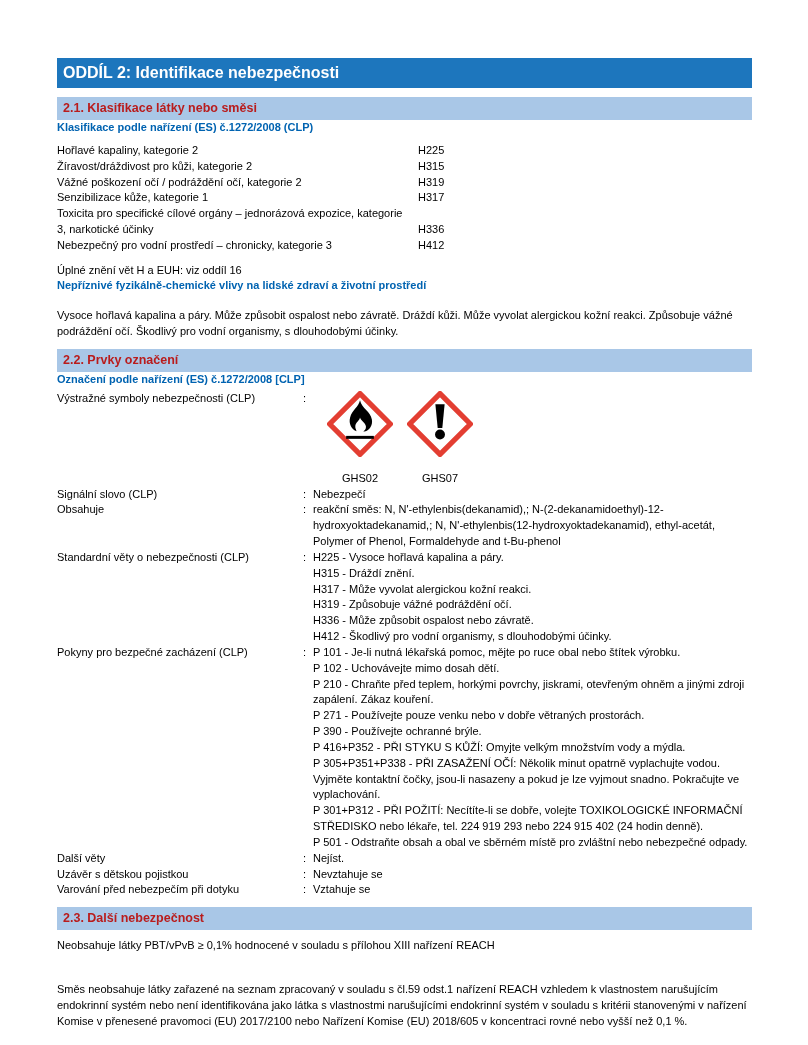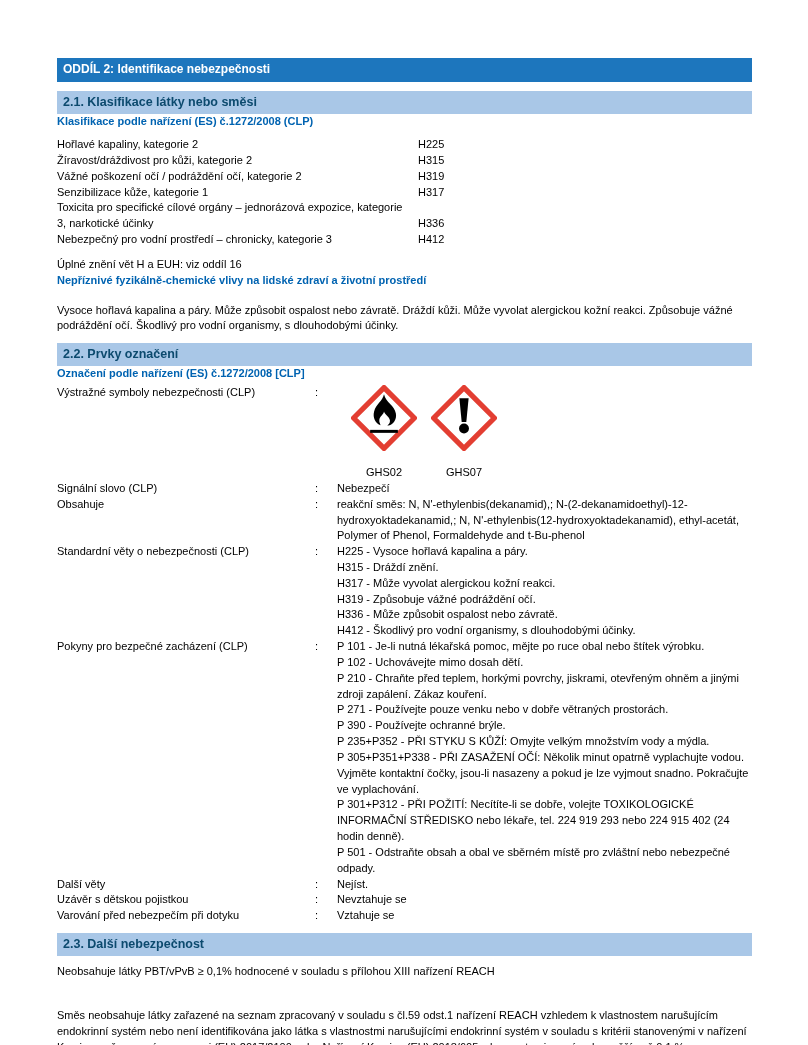--- a/index.html
+++ b/index.html
@@ -5,39 +5,39 @@
   html,body { margin:0; padding:0; background:#fff; }
   .page {
     width:808px; height:1045px; position:relative; overflow:hidden;
     background:#fff; color:#000;
     font-family:"Liberation Sans", sans-serif;
     font-size:11px; line-height:1.44;
   }
   .content { position:absolute; top:58px; left:57px; width:695px; }
 
   .bar-main {
-    background:#1d76bd; color:#ffffff; font-weight:bold; font-size:12px;
+    background:#1d76bd; color:#ffffff; font-weight:bold; font-size:16px;
     padding:3px 6px 4px 6px;
   }
   .bar-sub {
-    background:#a9c7e7; color:#0c4a6e; font-weight:bold; font-size:12.5px;
+    background:#a9c7e7; color:#b91c1c; font-weight:bold; font-size:12.5px;
     padding:2px 6px 3px 6px; margin-top:9px;
   }
   .heading {
     color:#0063b1; font-weight:bold; 
   }
   .cls-table { margin-top:7px; }
   .cls-row { display:flex;align-items:flex-end; }
   .cls-name { flex:0 0 355px; padding-right:6px; }
   .cls-code { flex:1; }
   .note { margin-top:9px; }
   .para { margin-top:14px; }
 
   .kv-rows { margin-top:3px; }
-  .kv-row { display:flex; align-items:flex-start;gap:12px; }
+  .kv-row { display:flex; align-items:flex-start; }
   .kv-label { flex:0 0 246px; }
   .kv-colon { flex:0 0 10px; }
   .kv-value { flex:1; }
 
   .picto-wrap { display:flex; gap:8px; padding-left:11px; }
   .picto { width:72px; text-align:center; }
   .picto svg { display:block; margin:0 auto; }
   .picto-caption { margin-top:14px; }
   .spacer-14 { height:14px; }
 </style>
@@ -145,21 +145,21 @@
 
       <div class="kv-row">
         <div class="kv-label">Pokyny pro bezpečné zacházení (CLP)</div>
         <div class="kv-colon">:</div>
         <div class="kv-value">
           <div>P 101 - Je-li nutná lékařská pomoc, mějte po ruce obal nebo štítek výrobku.</div>
           <div>P 102 - Uchovávejte mimo dosah dětí.</div>
           <div>P 210 - Chraňte před teplem, horkými povrchy, jiskrami, otevřeným ohněm a jinými zdroji zapálení. Zákaz kouření.</div>
           <div>P 271 - Používejte pouze venku nebo v dobře větraných prostorách.</div>
           <div>P 390 - Používejte ochranné brýle.</div>
-          <div>P 235+P352 - PŘI STYKU S KŮŽÍ: Omyjte velkým množstvím vody a mýdla.</div>
+          <div>P 416+P352 - PŘI STYKU S KŮŽÍ: Omyjte velkým množstvím vody a mýdla.</div>
           <div>P 305+P351+P338 - PŘI ZASAŽENÍ OČÍ: Několik minut opatrně vyplachujte vodou. Vyjměte kontaktní čočky, jsou-li nasazeny a pokud je lze vyjmout snadno. Pokračujte ve vyplachování.</div>
           <div>P 301+P312 - PŘI POŽITÍ: Necítíte-li se dobře, volejte TOXIKOLOGICKÉ INFORMAČNÍ STŘEDISKO nebo lékaře, tel. 224 919 293 nebo 224 915 402 (24 hodin denně).</div>
           <div>P 501 - Odstraňte obsah a obal ve sběrném místě pro zvláštní nebo nebezpečné odpady.</div>
         </div>
       </div>
 
       <div class="kv-row">
         <div class="kv-label">Další věty</div>
         <div class="kv-colon">:</div>
         <div class="kv-value">Nejíst.</div>

